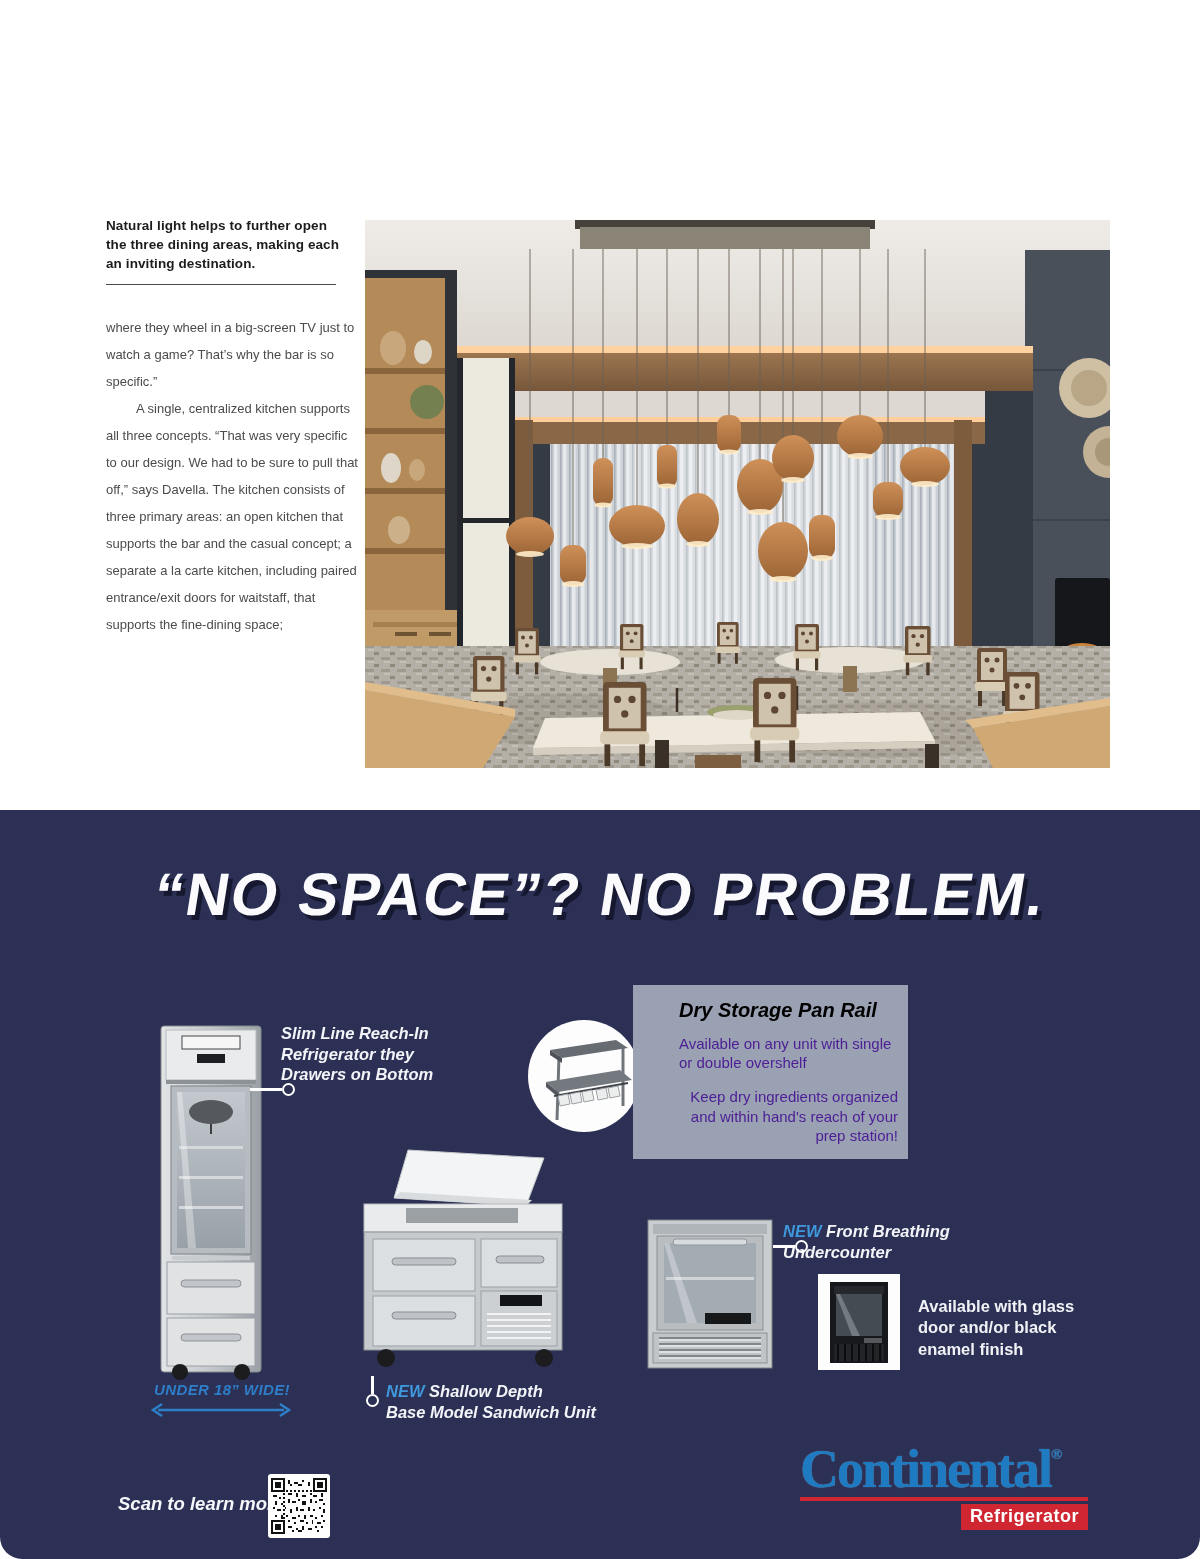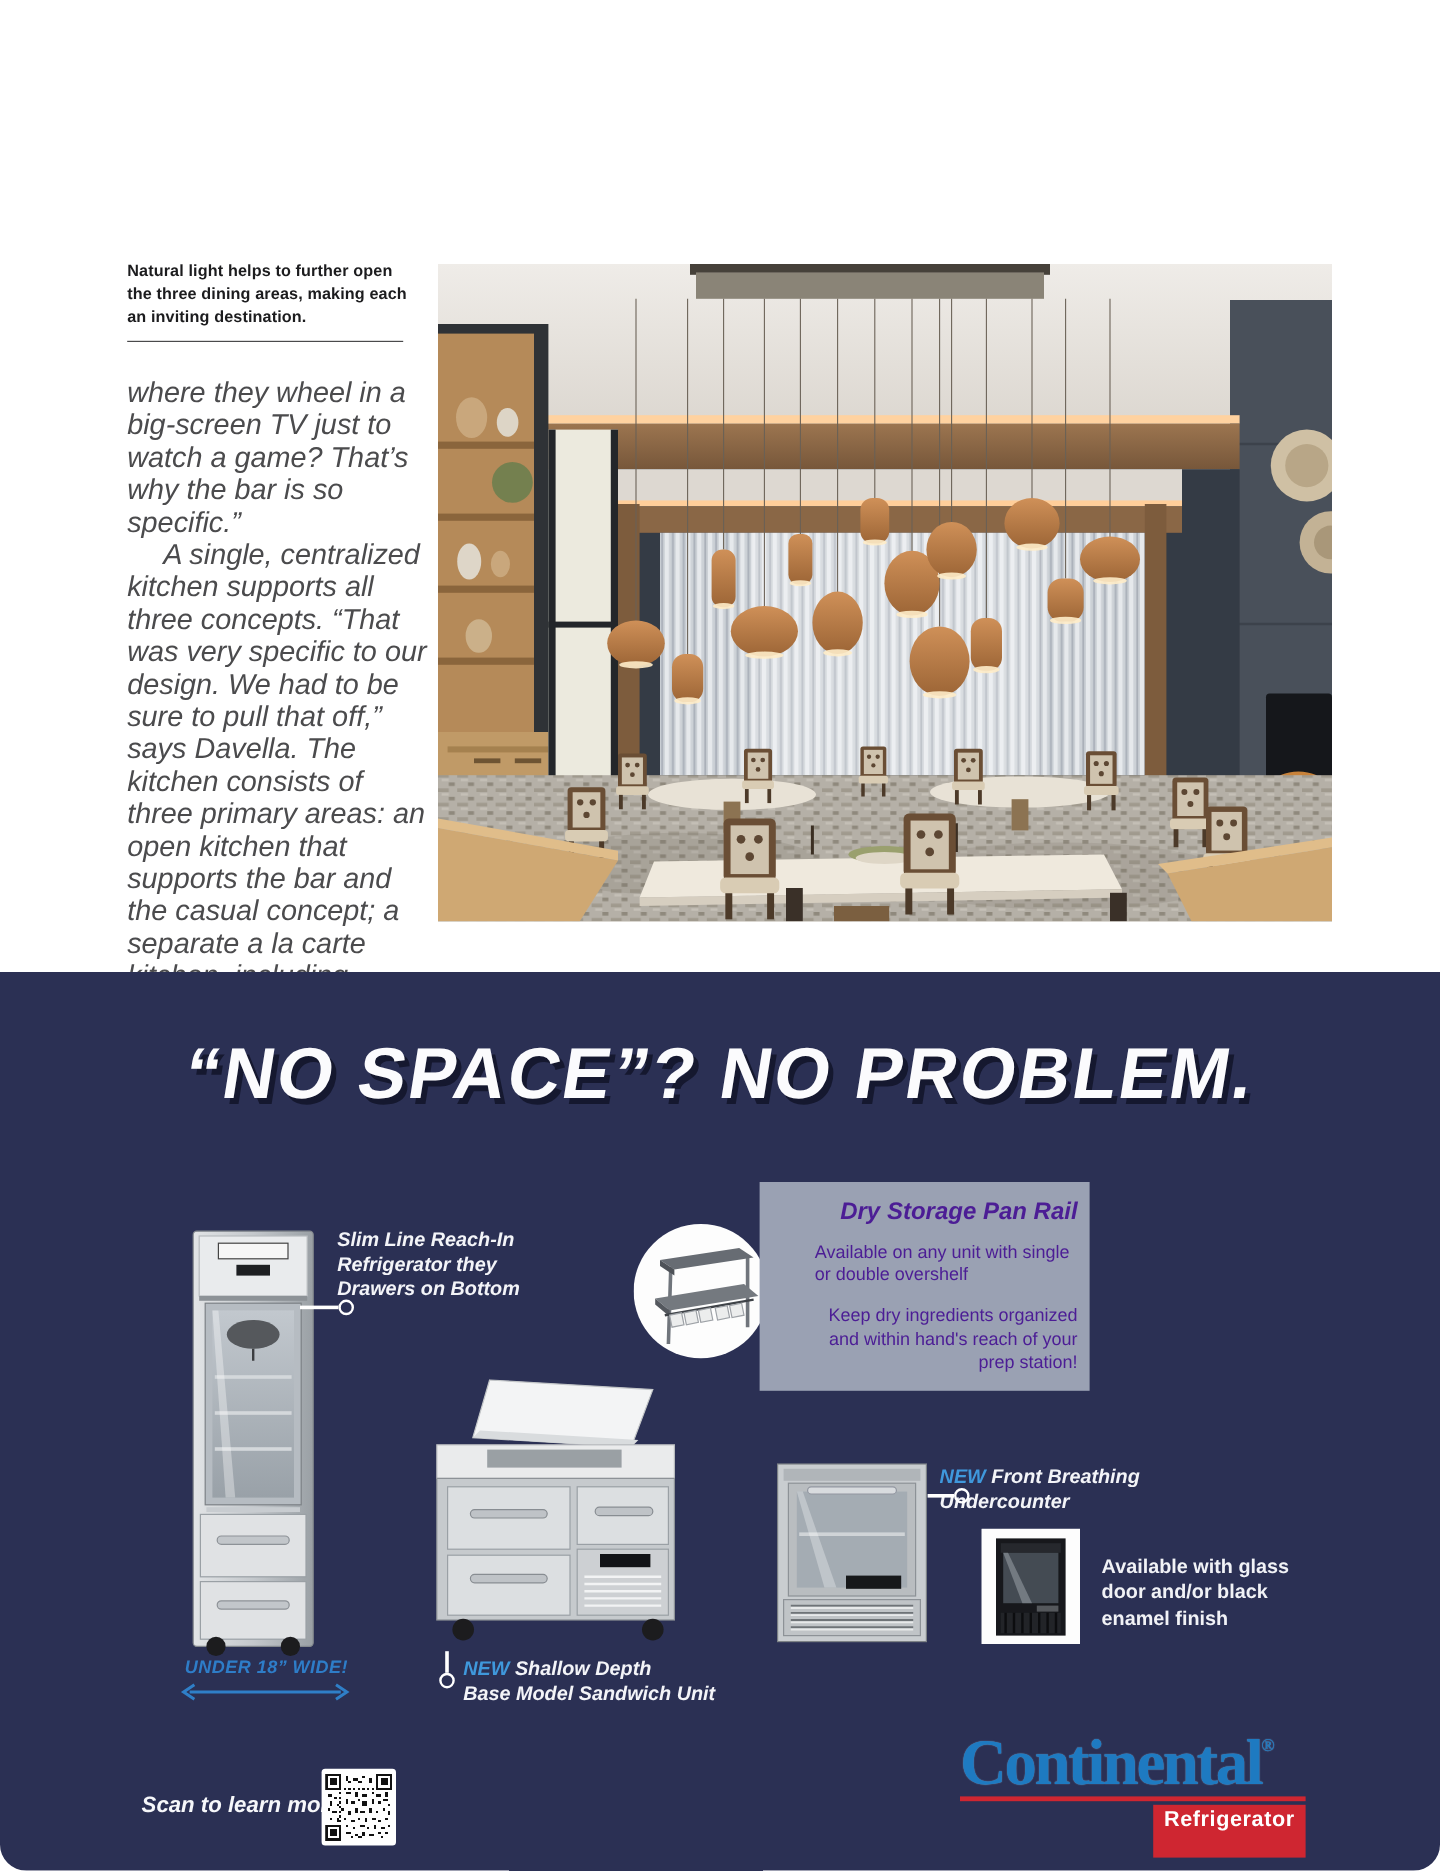--- a/index.html
+++ b/index.html
@@ -2,60 +2,60 @@
 <html><head>
 <meta charset="utf-8">
 <style>
   html,body{margin:0;padding:0;background:#ffffff;}
   .page{position:relative;width:1200px;height:1559px;background:#ffffff;overflow:hidden;
         font-family:"Liberation Sans","DejaVu Sans",sans-serif;border-radius:22px;}
   
   .caption{position:absolute;left:106px;top:216px;width:238px;font-size:13.5px;line-height:1.42;
            font-weight:bold;color:#1c1c1e;letter-spacing:.1px;}
   .caption-rule{position:absolute;left:106px;top:284px;width:230px;border-top:1.5px solid #4a4a4c;}
-  .article{position:absolute;left:106px;top:314px;width:252px;font-size:24px;line-height:27px;
-           color:#4b4b4d;font-style:italic;}
+  .article{position:absolute;left:106px;top:314px;width:252px;font-size:13px;line-height:27px;
+           color:#4b4b4d;}
   .article p{margin:0;}
   .article p.indent{text-indent:30px;}
   .photo{position:absolute;left:365px;top:220px;width:745px;height:548px;background:#cfcac2;overflow:hidden;}
   .photo svg{display:block;}
   
   .ad{position:absolute;left:0;top:810px;width:1200px;height:749px;background:#2b3054;color:#f3f4f8;}
   .headline{position:absolute;left:0;top:50px;width:1200px;text-align:center;font-weight:bold;
             font-size:60px;letter-spacing:2px;color:#fbfbfd;transform:skewX(-9deg);
             text-shadow:5px 5px 0 #15182f;white-space:nowrap;}
   .ad-label{position:absolute;font-style:italic;font-weight:bold;font-size:16.5px;line-height:1.25;color:#f3f4f8;}
   .new{color:#3f98dc;}
   .pt-h{position:absolute;display:flex;align-items:center;}
   .pt-h .ln{width:32px;height:2.6px;background:#fff;}
   .pt-h .cr{width:9px;height:9px;border:2.6px solid #fff;border-radius:50%;}
   .pt-v{position:absolute;display:flex;flex-direction:column;align-items:center;}
   .pt-v .ln{width:2.6px;height:18px;background:#fff;}
   .pt-v .cr{width:9px;height:9px;border:2.6px solid #fff;border-radius:50%;}
   .panrail-circle{position:absolute;left:528px;top:210px;width:112px;height:112px;}
   .drybox{position:absolute;left:633px;top:175px;width:275px;height:174px;background:#9aa1b3;
           box-sizing:border-box;padding:14px 10px 0 46px;}
-  .drybox h3{margin:0 0 12px 0;font-size:20px;font-style:italic;font-weight:bold;color:#4c1d95;text-align:right;}
+  .drybox h3{margin:0 0 12px 0;font-size:20px;font-style:italic;font-weight:bold;color:#000000;}
   .drybox p{margin:0;font-size:15px;line-height:1.28;color:#4c1d95;}
   .drybox p + p{margin-top:15px;text-align:right;}
   .under-badge{position:absolute;left:140px;top:571px;width:164px;text-align:center;
                font-size:15px;font-weight:bold;font-style:italic;letter-spacing:.4px;color:#2e7dc8;}
   .under-arrow{position:absolute;left:150px;top:592px;}
   .black-card{position:absolute;left:818px;top:464px;width:82px;height:96px;background:#fdfdfd;}
   .note{position:absolute;left:918px;top:486px;width:158px;font-weight:bold;
         font-size:16.5px;line-height:1.3;color:#f1f2f6;}
   .scan{position:absolute;left:118px;top:683px;font-style:italic;font-weight:bold;font-size:18.5px;color:#f6f7fa;}
   .qr{position:absolute;left:268px;top:664px;width:62px;height:64px;background:#fff;border-radius:3px;padding:3px;box-sizing:border-box;}
   .logo{position:absolute;left:800px;top:634px;width:288px;}
   .logo .name{font-family:"Liberation Serif","DejaVu Serif",serif;font-weight:bold;font-size:54px;
               line-height:.95;color:#1e7ac1;letter-spacing:-2px;text-shadow:0 0 1px rgba(180,220,255,.55);}
   .logo .reg{font-size:15px;vertical-align:28px;letter-spacing:0;}
   .logo .rule{height:4px;background:#cf2631;margin-top:2px;}
   .logo .subwrap{display:flex;justify-content:flex-end;margin-top:3px;}
-  .logo .sub{background:#cf2631;color:#fff;font-weight:bold;font-size:18px;padding:2px 9px 21px;letter-spacing:.5px;}
+  .logo .sub{background:#cf2631;color:#fff;font-weight:bold;font-size:18px;padding:2px 9px 3px;letter-spacing:.5px;}
   .prod{position:absolute;}
 </style>
 </head>
 <body>
 
 <div class="page">
 
   <div class="caption">Natural light helps to further open the three dining areas, making each an inviting destination.</div>
   <div class="caption-rule"></div>
 

